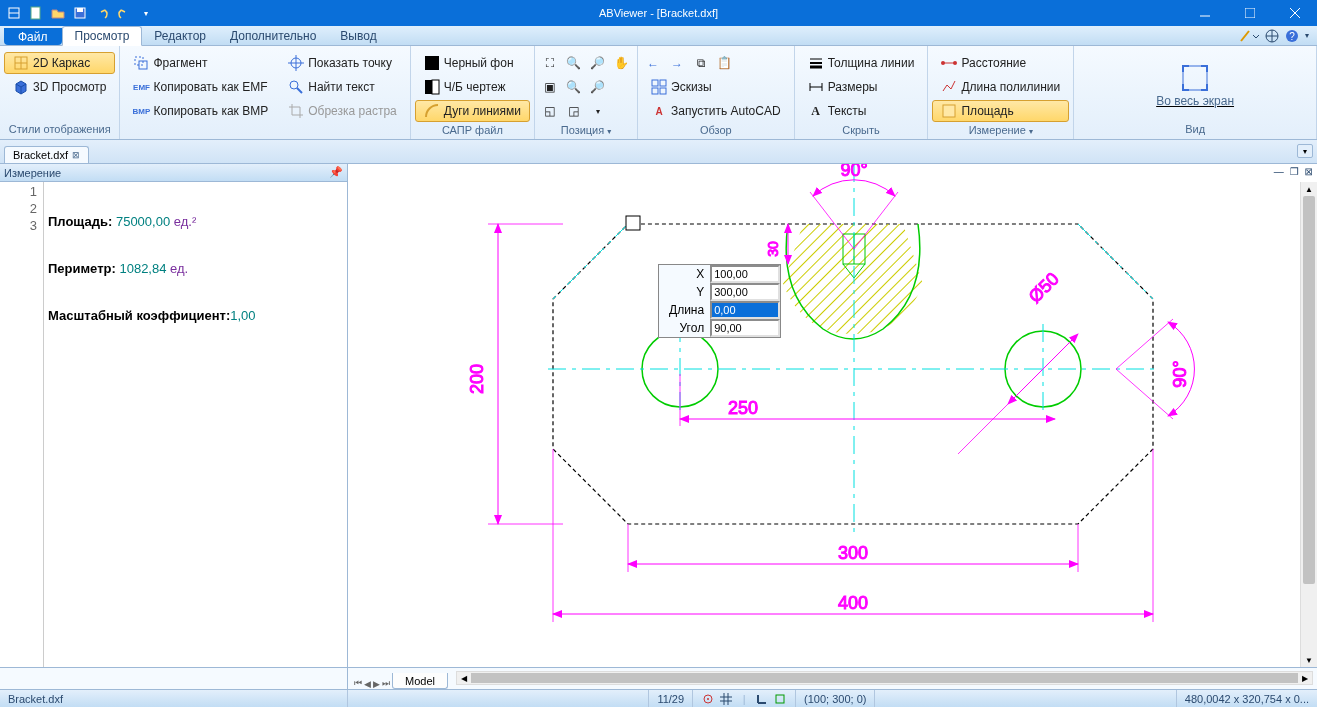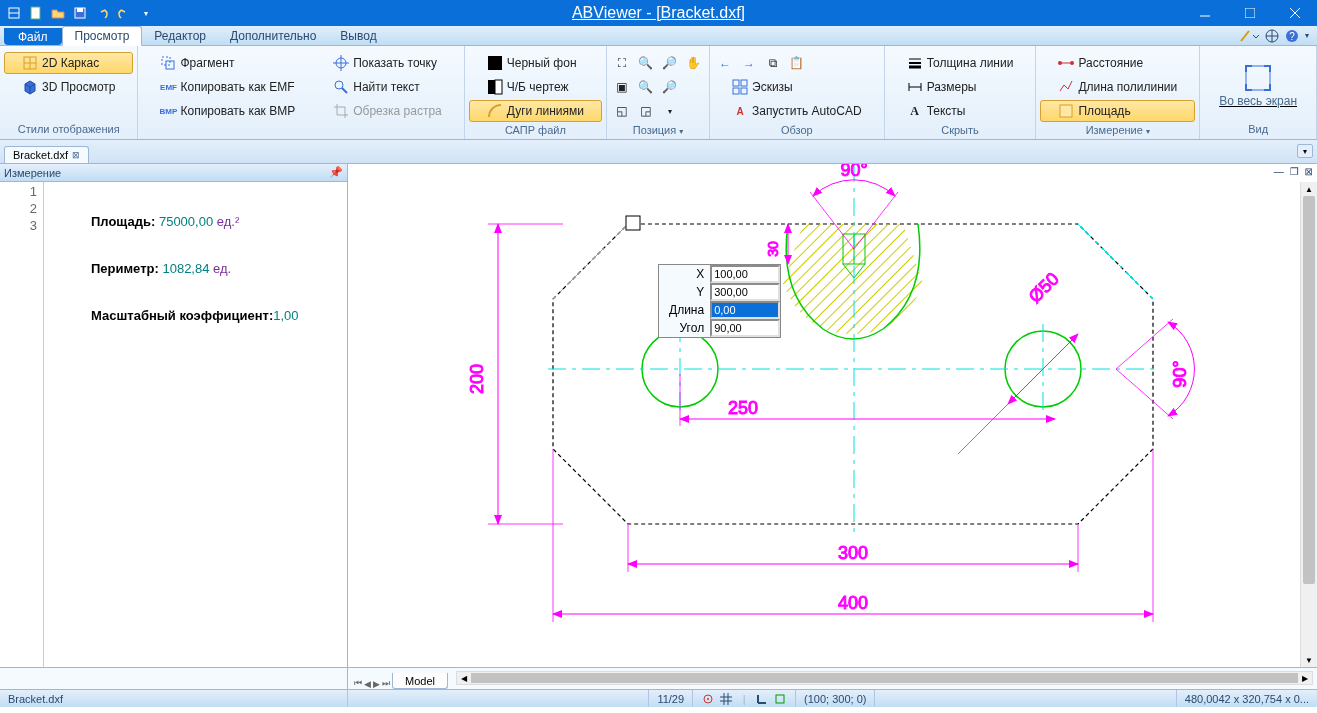--- a/index.html
+++ b/index.html
@@ -2,38 +2,38 @@
 <html><head>
 <meta charset="utf-8">
 <style>
   * { box-sizing: border-box; margin: 0; padding: 0; font-family: "Segoe UI", Tahoma, sans-serif; }
   body { width: 1317px; height: 713px; background: #fff; overflow: hidden; font-size: 12px; }
   
   
   .titlebar { height: 26px; background: linear-gradient(#0a6fd9, #0a6fd9); color: #fff; display: flex; align-items: center; position: relative; }
   .titlebar .qat { display: flex; align-items: center; gap: 6px; padding-left: 6px; }
   .titlebar .qat-icon { width: 16px; height: 16px; display: inline-flex; align-items: center; justify-content: center; color: #fff; cursor: pointer; }
-  .titlebar .title { position: absolute; left: 50%; transform: translateX(-50%); font-size: 16px; text-decoration: underline; }
+  .titlebar .title { position: absolute; left: 50%; transform: translateX(-50%); font-size: 11px; }
   .titlebar .win-controls { margin-left: auto; display: flex; }
   .titlebar .win-btn { width: 45px; height: 26px; display: flex; align-items: center; justify-content: center; color: #fff; cursor: pointer; }
   
   
   .menubar { height: 20px; background: linear-gradient(#dfeffc, #c2ddf4); display: flex; align-items: stretch; border-bottom: 1px solid #9db8d6; position:relative;}
   .menubar .file-tab { background: #0a6fd9; color: #fff; padding: 0 14px; display: flex; align-items: center; cursor: pointer; border-radius: 0 0 4px 4px; margin-left:4px; margin-top:2px;}
   .menubar .tab { padding: 0 12px; display: flex; align-items: center; cursor: pointer; color: #2b4a6f; }
   .menubar .tab.active { background: #fff; border: 1px solid #9db8d6; border-bottom: 1px solid #fff; border-radius: 3px 3px 0 0; margin-bottom:-1px;}
   .menubar .right-icons { margin-left:auto; display:flex; align-items:center; gap:6px; padding-right:8px;}
   .menubar .right-icons span { cursor:pointer; }
   
   
   .ribbon { height: 94px; background: linear-gradient(#f5faff, #e3effb); border-bottom: 1px solid #9db8d6; display: flex; }
   .ribbon-group { border-right: 1px solid #c2d5ea; display: flex; flex-direction: column; padding: 2px 4px; }
   .ribbon-group .group-body { flex: 1; display: flex; gap: 2px; }
   .ribbon-group .group-label { text-align: center; font-size: 11px; color: #4a6a8e; padding: 2px 0; }
-  .rbtn { display: flex; align-items: center; gap: 4px; padding: 2px 17px; cursor: pointer; border: 1px solid transparent; border-radius: 3px; white-space: nowrap; font-size:12px; color:#222;}
+  .rbtn { display: flex; align-items: center; gap: 4px; padding: 2px 8px; cursor: pointer; border: 1px solid transparent; border-radius: 3px; white-space: nowrap; font-size:12px; color:#222;}
   .rbtn.active { background: linear-gradient(#ffe8a6,#ffd76a); border-color: #d6a030; }
   .rbtn.disabled { color:#999; }
   .ricon { width: 16px; height: 16px; display:inline-flex; align-items:center; justify-content:center; flex-shrink:0;}
   .col { display:flex; flex-direction:column; gap:2px; justify-content:flex-start; padding-top:4px;}
   .iconrow { display:flex; gap:2px;}
   .iconrow .rbtn { padding:2px;}
   .big-col { display:flex; flex-direction:column; align-items:center; justify-content:center; padding:4px 10px; cursor:pointer;}
   
   
   .doctabs { height: 24px; background: linear-gradient(#e3effb,#d0e3f6); border-bottom: 1px solid #9db8d6; display:flex; align-items:flex-end; padding-left:4px; position:relative;}
@@ -46,21 +46,21 @@
   
   
   .sidepanel { width: 348px; border-right:1px solid #9db8d6; display:flex; flex-direction:column; background:#fff;}
   .sidepanel .panel-header { height:18px; background: linear-gradient(#e3effb,#c2ddf4); display:flex; align-items:center; padding:0 4px; font-size:11px; color:#2b4a6f; border-bottom:1px solid #9db8d6;}
   .sidepanel .panel-header .pin { margin-left:auto; cursor:pointer;}
   .gutter-editor { flex:1; display:flex; font-family: Consolas, monospace; font-size:13px;}
   .gutter { width:44px; background:#fff; border-right:1px solid #ccc; text-align:right; padding:2px 6px 0 0; color:#666;}
   .gutter div { height:17px;}
   .editor { flex:1; padding:2px 4px 0 4px; color:#000; white-space:pre;}
   .editor .line { height:17px;}
-  .editor .label { color:#000; font-weight:bold;margin-left:43px;}
+  .editor .label { color:#000; font-weight:bold;}
   .editor .value { color:#008080; font-weight:normal;}
   .editor .suffix { color:#7a2f9e;}
   
   
   .canvas-wrap { flex:1; position:relative; background:#fff;}
   .canvas-wrap .wincontrols { position:absolute; top:2px; right:2px; display:flex; gap:2px; font-size:10px; color:#2b4a6f;}
   .canvas-wrap .wincontrols span { cursor:pointer; padding:0 2px;}
   .canvas-wrap .vscroll { position:absolute; right:0; top:18px; bottom:0; width:17px; background:#f0f0f0; border-left:1px solid #ddd;}
   .canvas-wrap .vscroll .thumb { position:absolute; left:2px; right:2px; top:14px; height:80%; background:#c2c2c2; border-radius:2px;}
   .canvas-wrap .vscroll .arrow { position:absolute; left:0; right:0; height:14px; background:#f0f0f0; display:flex; align-items:center; justify-content:center; font-size:8px; cursor:pointer;}

